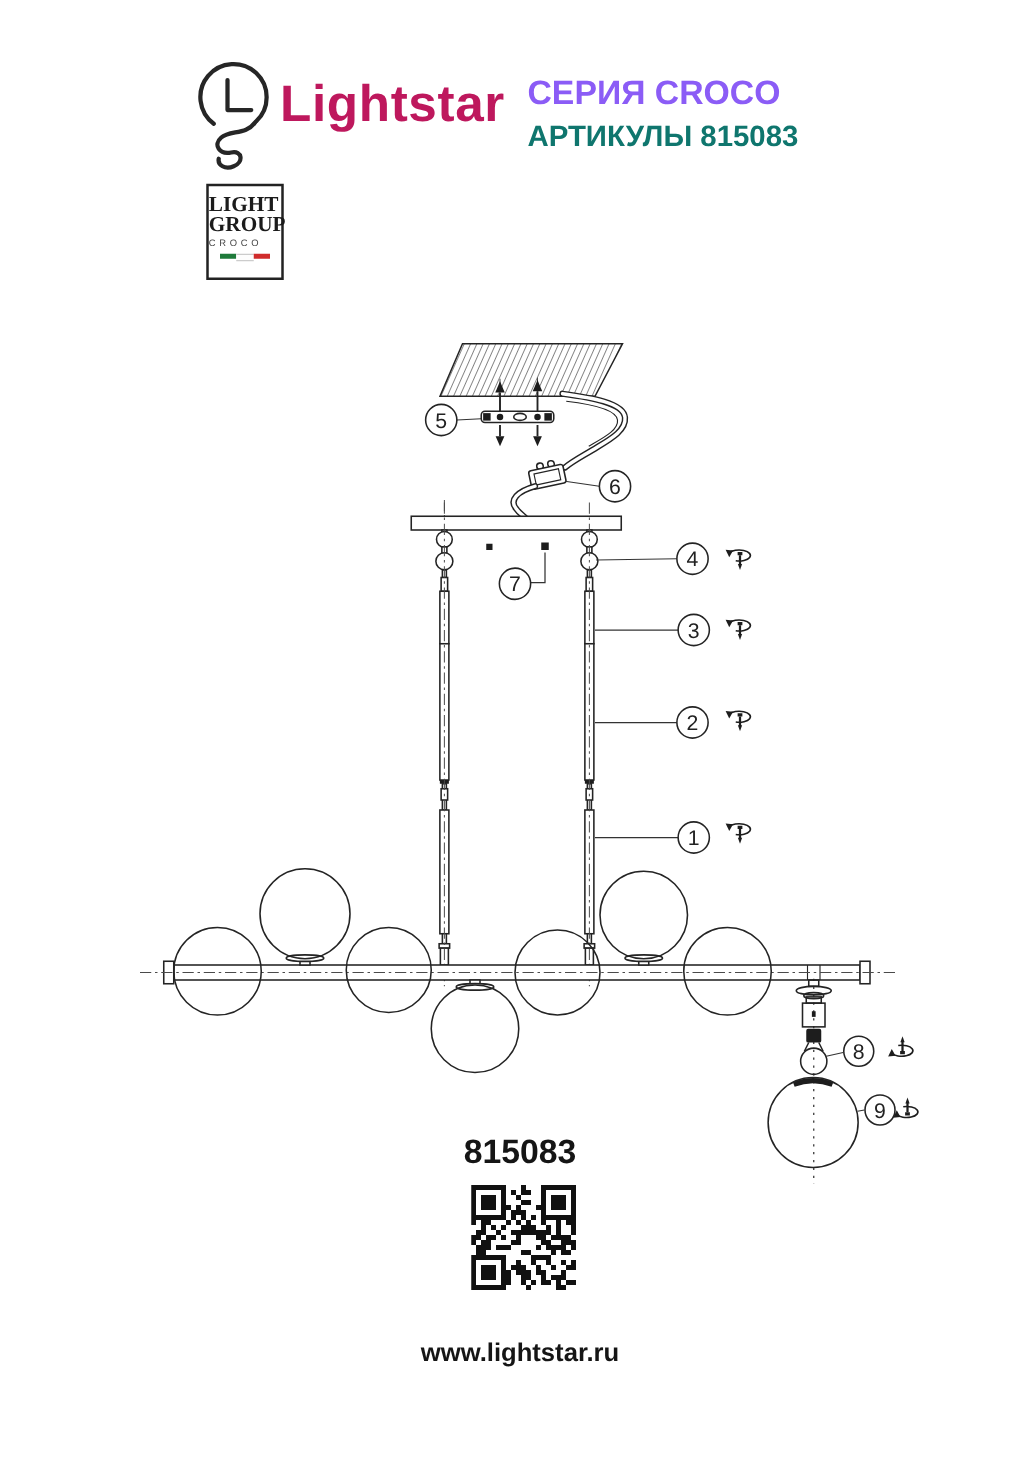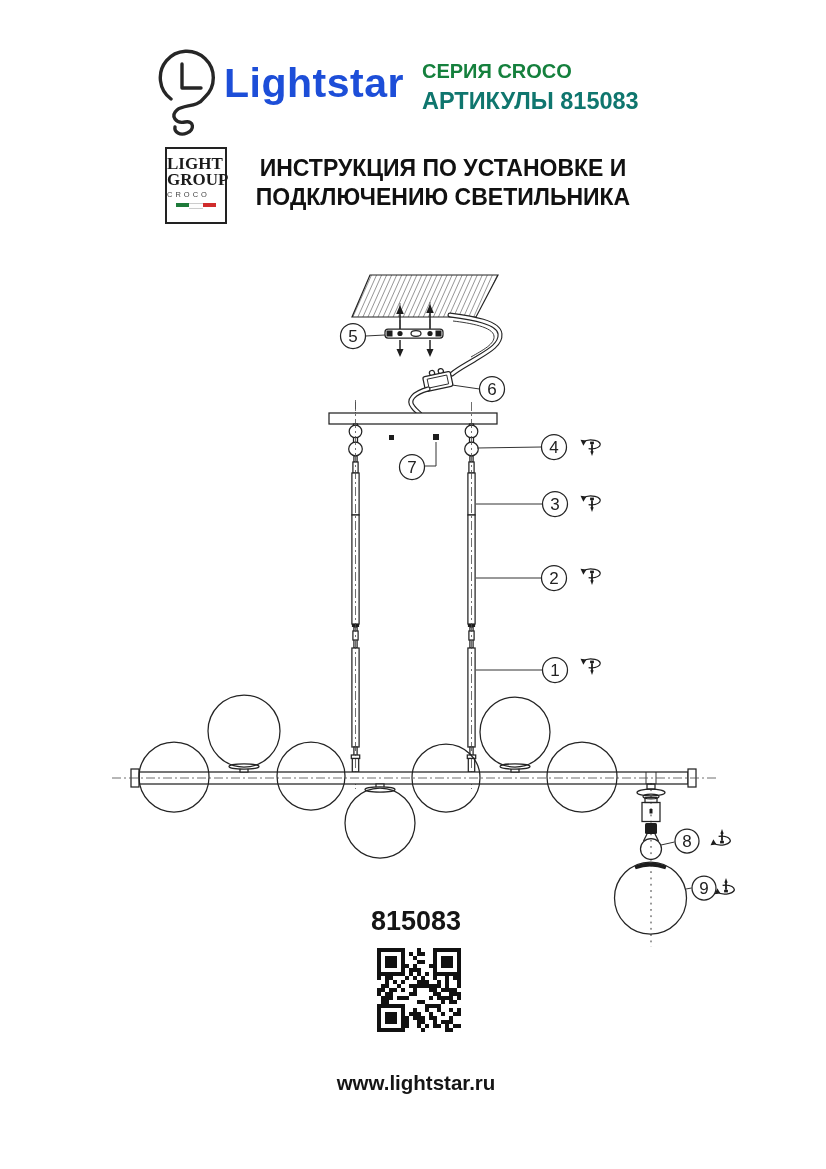--- a/index.html
+++ b/index.html
@@ -5,24 +5,24 @@
   html,body{margin:0;padding:0;background:#e8e8e8;}
   .page{
     position:relative;width:826px;height:1169px;background:#ffffff;
     font-family:"Liberation Sans",sans-serif;color:#1f1f1f;overflow:hidden;
     margin:0 auto;
   }
   .abs{position:absolute;}
   
   .brand-text{
     position:absolute;left:224px;top:60px;
-    font-size:41px;font-weight:bold;letter-spacing:.5px;color:#1d4ed8;
+    font-size:41px;font-weight:bold;letter-spacing:.5px;color:#be185d;
   }
   .series-block{position:absolute;left:422px;top:60px;line-height:1.1;}
-  .series-line{font-size:20px;font-weight:bold;color:#15803d;}
+  .series-line{font-size:27px;font-weight:bold;color:#8b5cf6;}
   .articles-line{font-size:23.5px;font-weight:bold;color:#0f766e;margin-top:7px;}
   .logo-box{
     position:absolute;left:165px;top:147px;width:62px;height:77px;
     border:2.5px solid #222;box-sizing:border-box;text-align:left;
     font-family:"Liberation Serif",serif;
   }
   .logo-box .lb1,.logo-box .lb2{font-size:17px;font-weight:bold;line-height:16px;color:#1b1b1b;}
   .logo-box .lb1{margin-top:7px;}
   .logo-box .lb3{font-size:7.5px;letter-spacing:3px;margin-top:2px;color:#444;font-family:"Liberation Sans",sans-serif;}
   .flag{width:40px;height:4px;margin:4px auto 0;display:flex;}
@@ -75,24 +75,20 @@
     <div class="lb1">LIGHT</div>
     <div class="lb2">GROUP</div>
     <div class="lb3">CROCO</div>
     <div class="flag">
         <span class="g"></span>
         <span class="w"></span>
         <span class="r"></span>
       </div>
   </div>
 
-  <div class="doc-title">
-    <div>ИНСТРУКЦИЯ ПО УСТАНОВКЕ И</div>
-    <div>ПОДКЛЮЧЕНИЮ СВЕТИЛЬНИКА</div>
-  </div>
 
   <svg class="diagram" width="826" height="1169" viewBox="0 0 826 1169">
     <defs>
       <pattern id="hatch" width="4.6" height="4.6" patternUnits="userSpaceOnUse" patternTransform="rotate(24)">
         <line x1="0" y1="0" x2="0" y2="4.6" stroke="#2a2a2a" stroke-width="0.9"></line>
       </pattern>
 
       <g id="screwDown" class="icon">
         <path d="M -8.7,-2.6 A 9,4.4 0 1 1 -3.4,3.6" fill="none" stroke-width="1.3"></path>
         <polygon points="-11.5,-5.2 -5.6,-4.6 -8.6,0.8" fill="#1d1d1d" stroke="none"></polygon>

